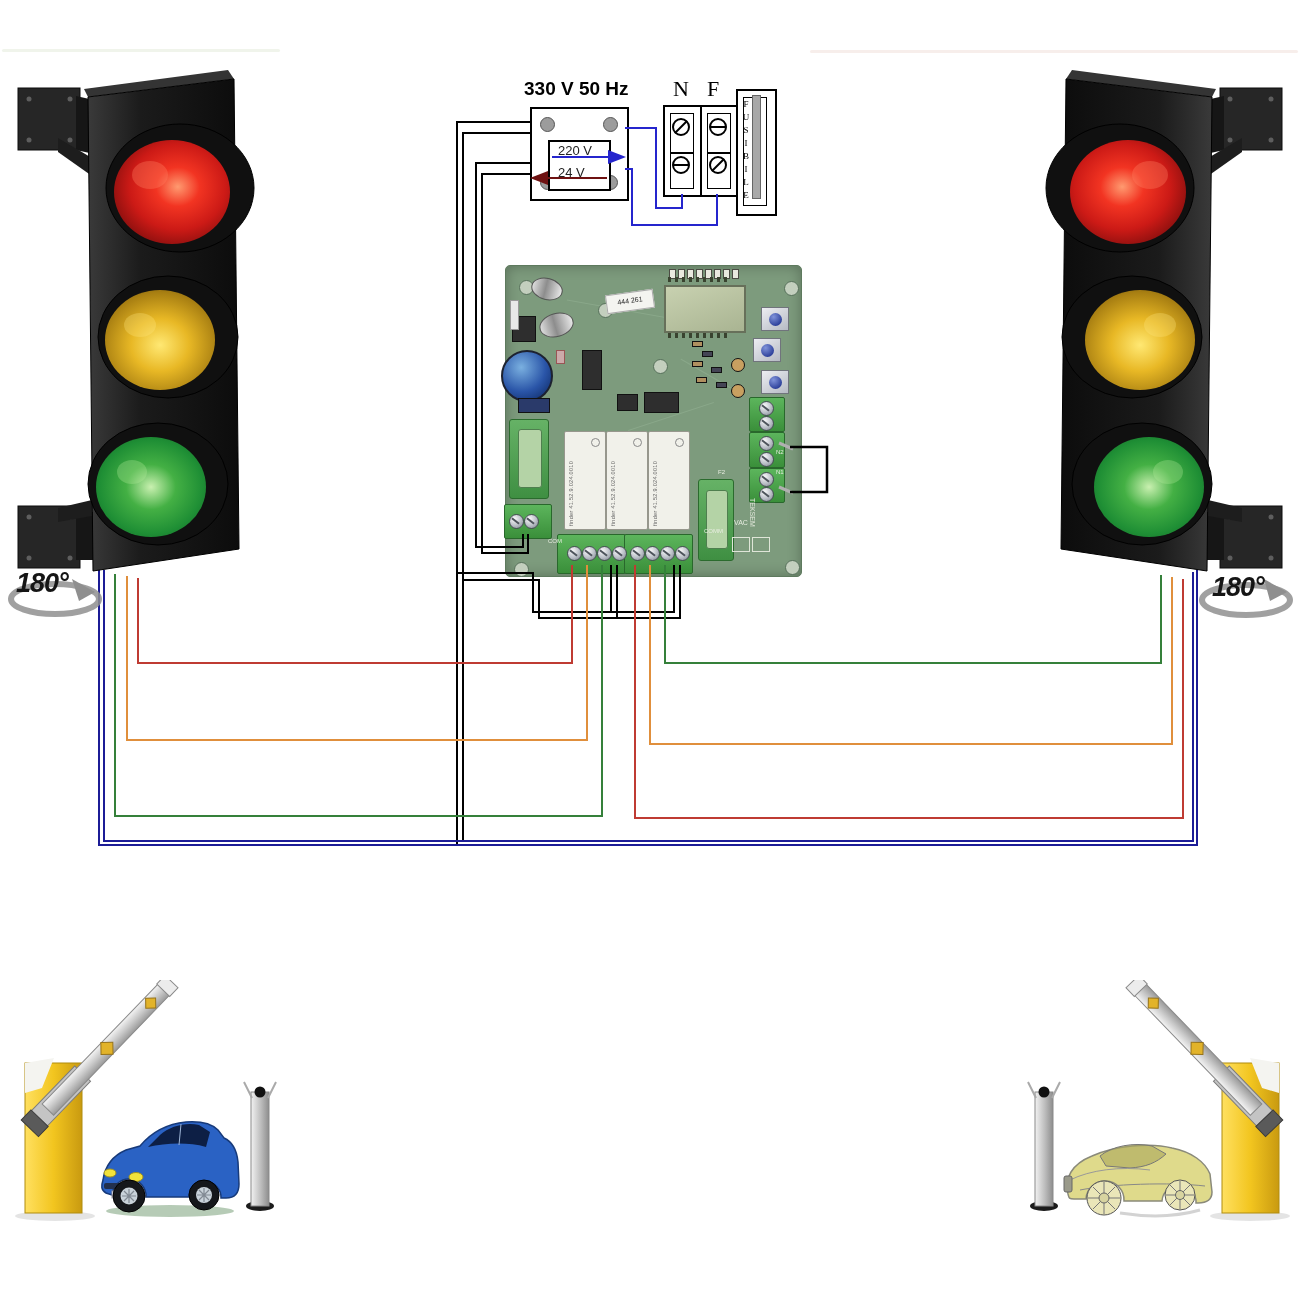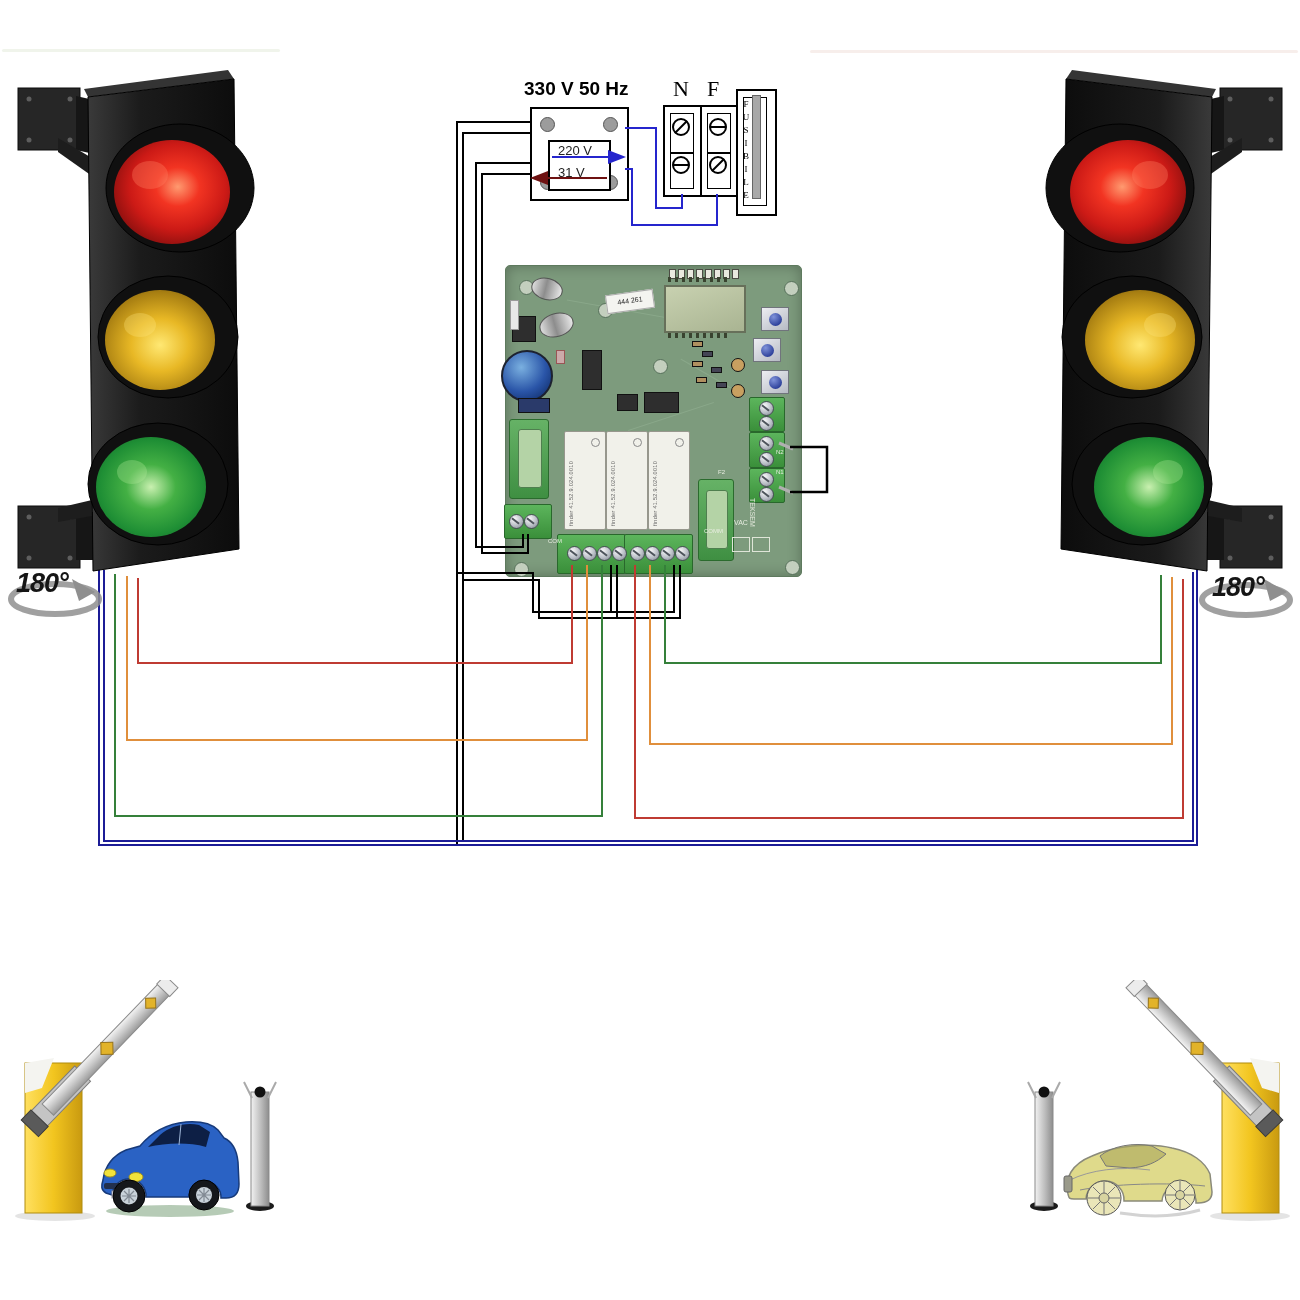--- a/index.html
+++ b/index.html
@@ -196,21 +196,21 @@
   </div>
 
   <div class="power-title">330 V 50 Hz</div>
   <div class="whitebox" style="left:530px;top:107px;width:95px;height:90px;"></div>
   <div class="tscrew" style="left:540px;top:117px;"></div>
   <div class="tscrew" style="left:603px;top:117px;"></div>
   <div class="tscrew" style="left:540px;top:175px;"></div>
   <div class="tscrew" style="left:603px;top:175px;"></div>
   <div class="whitebox" style="left:548px;top:140px;width:59px;height:47px;border-width:2px;"></div>
   <div class="vlabel" style="left:558px;top:143px;">220 V</div>
-  <div class="vlabel" style="left:558px;top:165px;">31 V</div>
+  <div class="vlabel" style="left:558px;top:165px;">24 V</div>
 
   <div class="nf-letter" style="left:673px;top:76px;">N</div>
   <div class="nf-letter" style="left:707px;top:76px;">F</div>
   <div class="whitebox" style="left:663px;top:105px;width:37px;height:88px;"></div>
   <div class="whitebox" style="left:700px;top:105px;width:35px;height:88px;"></div>
   <div class="subrect" style="left:670px;top:113px;width:22px;height:38px;"></div>
   <div class="subrect" style="left:670px;top:153px;width:22px;height:34px;"></div>
   <div class="subrect" style="left:707px;top:113px;width:22px;height:38px;"></div>
   <div class="subrect" style="left:707px;top:153px;width:22px;height:34px;"></div>
 

